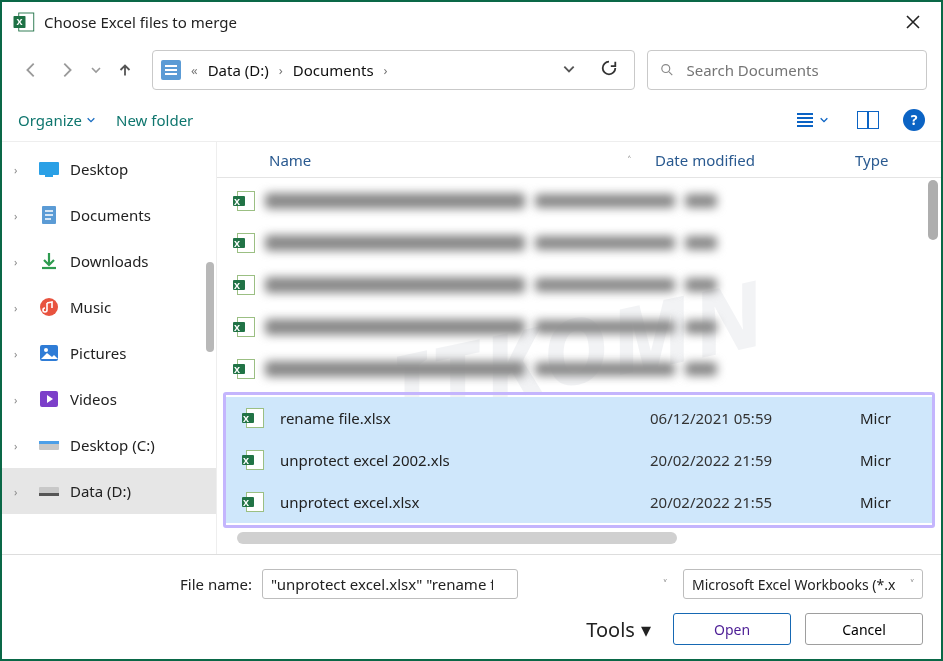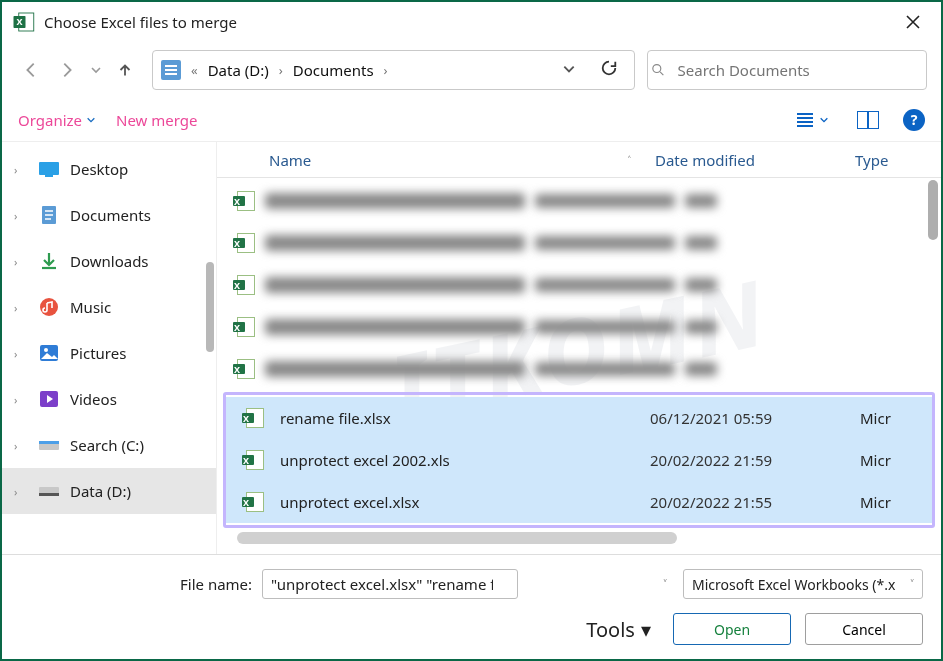--- a/index.html
+++ b/index.html
@@ -23,25 +23,25 @@
   .addrbar { flex:1; display:flex; align-items:center; border:1px solid #c9c9c9;
     border-radius:4px; height:40px; padding:0 8px; gap:8px; background:#fff;}
   .addrbar .drive-icon { width:20px; height:20px; background:#5b9bd5; border-radius:2px;
     display:flex; align-items:center; justify-content:center;}
   .addrbar .drive-icon span{ width:12px;height:2px;background:#fff; box-shadow:0 -4px 0 #fff,0 4px 0 #fff;}
   .addrbar .crumb { color:#111; font-size:15px; }
   .addrbar .sep { color:#777; padding:0 2px; font-size:13px;}
   .addrbar .dd { margin-left:auto; color:#555; cursor:pointer; padding:4px 8px;}
   .addrbar .refresh { color:#333; cursor:pointer; padding:4px 8px;}
   .searchbar { width:280px; border:1px solid #c9c9c9; border-radius:4px; height:40px;
-    display:flex; align-items:center; padding:0 3px; color:#888; gap:10px; background:#fff;}
+    display:flex; align-items:center; padding:0 12px; color:#888; gap:10px; background:#fff;}
   .searchbar input{ border:none; outline:none; width:100%; font-size:15px; color:#333;}
   
   .orgrow { display:flex; align-items:center; height:44px; padding:0 16px; gap:20px; border-bottom:1px solid #eee;}
-  .orgrow .link { color:#ec4899; font-size:15px; cursor:pointer; display:flex; align-items:center; gap:4px;}
+  .orgrow .link { color:#0f766e; font-size:15px; cursor:pointer; display:flex; align-items:center; gap:4px;}
   .orgrow .spacer{flex:1;}
   .orgrow .viewbtn { display:flex; align-items:center; gap:4px; color:#0b63c4; cursor:pointer; padding:4px;}
   .orgrow .panebtn { width:22px; height:18px; border:1.5px solid #0b63c4; position:relative;}
   .orgrow .panebtn::after{content:"";position:absolute;left:9px;top:0;width:1.5px;height:100%;background:#0b63c4;}
   .orgrow .help { width:22px;height:22px;border-radius:50%; background:#0b63c4;color:#fff;
     display:flex;align-items:center;justify-content:center;font-size:14px;font-weight:bold;cursor:pointer;}
   
   .body { flex:1; display:flex; position:relative; overflow:hidden;}
   .sidebar { width:215px; border-right:1px solid #eee; padding:4px 0; overflow-y:auto; position:relative;}
   .sidebar-scrollthumb{position:absolute;right:2px;top:120px;width:8px;height:90px;background:#b8b8b8;border-radius:4px;}
@@ -86,21 +86,21 @@
     font-size:15px; color:#222; position:relative;}
   .fn-input-wrap{flex:1;position:relative;}
   .fn-input-wrap .dd{position:absolute;right:6px;top:7px;color:#555;font-size:12px;cursor:pointer;}
   .filter{ width:240px; height:30px; border:1px solid #bdbdbd; border-radius:3px;
     display:flex;align-items:center;padding:0 8px; font-size:14px; color:#222; gap:6px;cursor:pointer;}
   .filter .dd{margin-left:auto;color:#555;font-size:12px;}
   .btn-row{ display:flex; justify-content:flex-end; align-items:center; gap:14px; margin-top:14px;}
   .tools{ font-size:20px; color:#222; display:flex; align-items:center; gap:6px; cursor:pointer; margin-right:8px;}
   .btn{ width:118px; height:32px; border:1px solid #9e9e9e; background:#fff; border-radius:3px;
     font-size:14px; cursor:pointer; display:flex;align-items:center;justify-content:center;}
-  .btn.primary{ border:1.5px solid #1668b3; color:#15803d;}
+  .btn.primary{ border:1.5px solid #1668b3; color:#4c1d95;}
   .filepane-scrollthumb{position:absolute;right:3px;top:38px;width:10px;height:60px;background:#aeaeae;border-radius:5px;}
   .bottom-scroll{height:12px;background:#d0d0d0;margin:4px 14px 0 20px;border-radius:6px;width:440px;position:relative;}
 </style>
 </head>
 <body>
 
 <div class="dialog">
 
   <div class="titlebar">
     <svg class="app-icon" viewBox="0 0 32 32">
@@ -171,21 +171,21 @@
     </div>
   </div>
 
   <div class="orgrow">
     <span class="link">
       <span>Organize</span>
       <svg width="10" height="10" viewBox="0 0 12 12">
           <path d="M2 4 L6 8 L10 4" fill="none" stroke="#1b6ec2" stroke-width="1.6"></path>
         </svg>
     </span>
-    <span class="link">New merge</span>
+    <span class="link">New folder</span>
     <span class="spacer"></span>
     <span class="viewbtn">
       <svg width="20" height="16" viewBox="0 0 20 16">
         <path d="M2 2 H18 M2 6 H18 M2 10 H18 M2 14 H18" stroke="#0b63c4" stroke-width="2"></path>
       </svg>
       <svg width="10" height="10" viewBox="0 0 12 12">
           <path d="M2 4 L6 8 L10 4" fill="none" stroke="#0b63c4" stroke-width="1.6"></path>
         </svg>
     </span>
     <span class="viewbtn">
@@ -260,21 +260,21 @@
         <span>Videos</span>
       </div>
       <div class="navitem">
         <span class="chev">›</span>
         <span class="icon-slot">
           <svg width="22" height="14" viewBox="0 0 22 14">
               <rect x="1" y="3" width="20" height="9" fill="#c8c8c8" rx="1"></rect>
               <rect x="1" y="3" width="20" height="3" fill="#4c9fe8"></rect>
             </svg>
         </span>
-        <span>Search  (C:)</span>
+        <span>Desktop  (C:)</span>
       </div>
       <div class="navitem selected">
         <span class="chev">›</span>
         <span class="icon-slot">
           <svg width="22" height="14" viewBox="0 0 22 14">
               <rect x="1" y="3" width="20" height="9" fill="#c8c8c8" rx="1"></rect>
               <rect x="1" y="9" width="20" height="3" fill="#555"></rect>
             </svg>
         </span>
         <span>Data (D:)</span>

